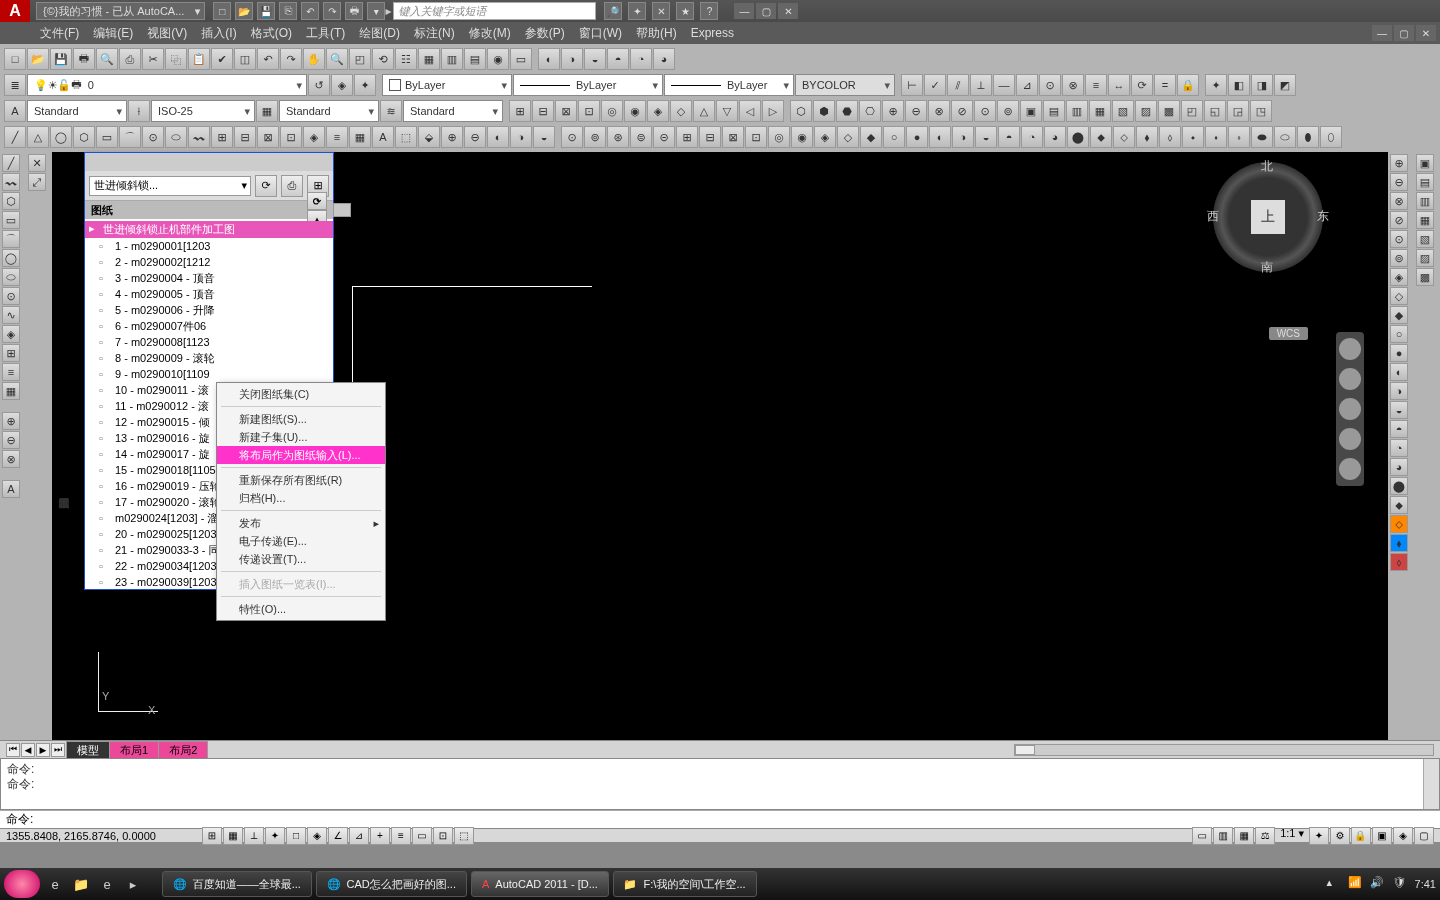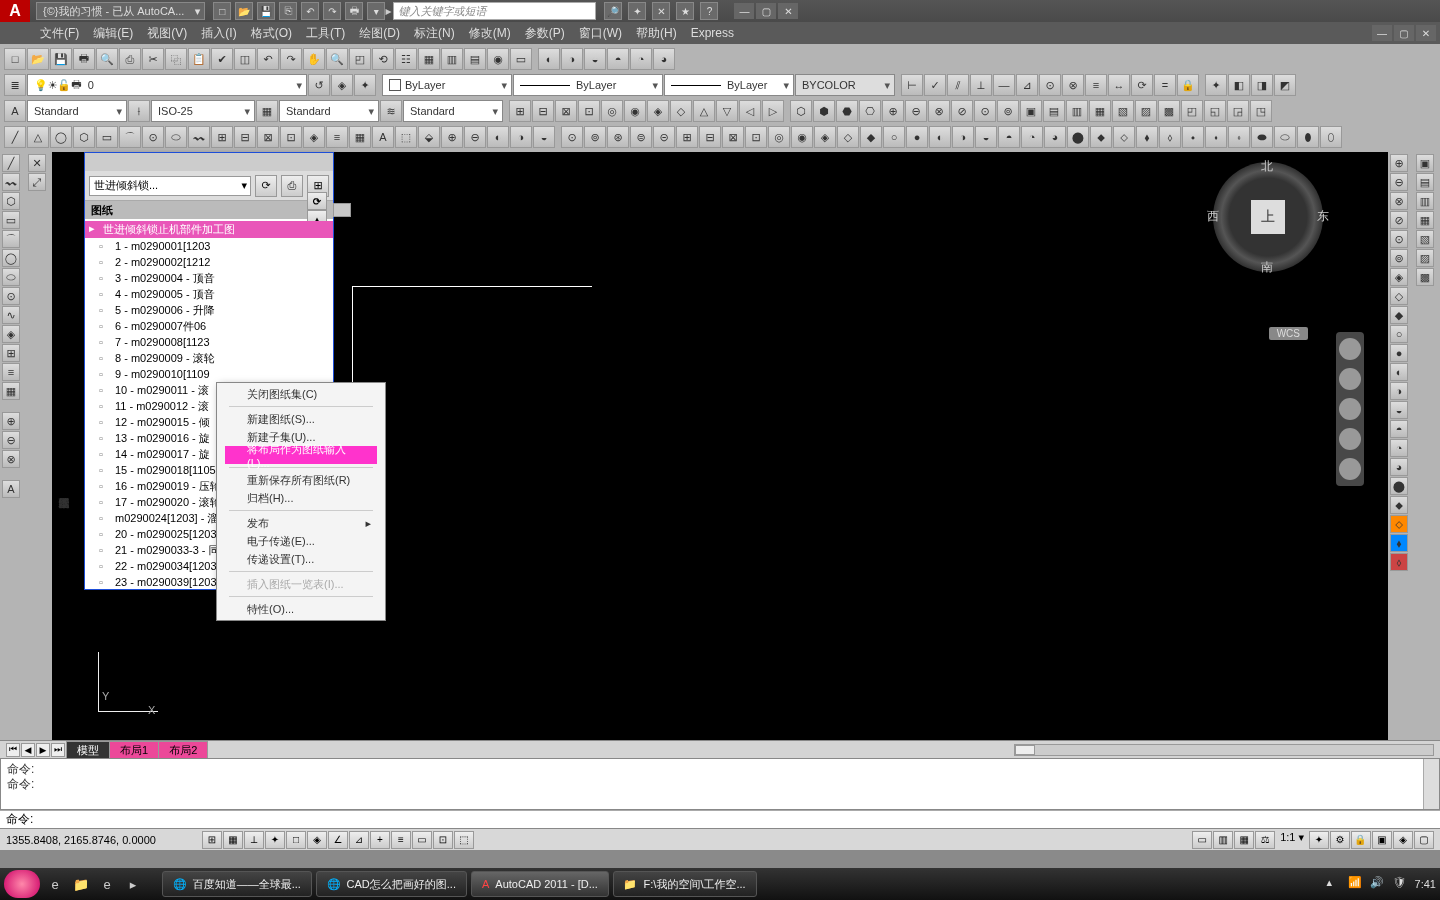--- a/index.html
+++ b/index.html
@@ -51,21 +51,21 @@
 .palette-section .sbtn{font-size:10px;}
 .tree { background: #fff; max-height: 370px; overflow: hidden; padding: 2px 0;}
 .tree-root { background: #e956b9; color:#fff; padding:1px 20px 1px 18px; font-size:11px; position:relative;}
 .tree-root:before{content:"▸"; position:absolute; left:4px;}
 .tree-item { padding: 0 4px 0 30px; font-size: 11px; height:16px; display:flex; align-items:center; position:relative; white-space:nowrap; overflow:hidden;}
 .tree-item:before{content:"▫"; position:absolute; left:14px; color:#888;}
 .palette-side-label { position:absolute; right:-18px; top:50px; width:18px; background:#c8c8c8; writing-mode:vertical-rl; text-align:center; font-size:11px; padding:6px 0; border:1px solid #999;}
 .palette-side-label2 { position:absolute; left:-30px; top:330px; width:16px; writing-mode:vertical-rl; font-size:11px; padding:6px 0; color:#333;}
 
 
-.ctxmenu { position: absolute; left: 216px; top: 230px; width: 170px; background: #f4f4f4; border: 1px solid #888; box-shadow: 3px 3px 8px rgba(0,0,0,.4); z-index: 10; padding: 2px 8px;}
+.ctxmenu { position: absolute; left: 216px; top: 230px; width: 170px; background: #f4f4f4; border: 1px solid #888; box-shadow: 3px 3px 8px rgba(0,0,0,.4); z-index: 10; padding: 2px 0;}
 .ctxitem { height: 18px; padding: 0 10px 0 22px; font-size: 11px; display: flex; align-items: center; position:relative; color:#333;}
 .ctxitem.hl { background: #ff33cc; color: #fff; }
 .ctxitem.dis { color: #aaa; }
 .ctxitem.sub:after{content:"▸"; position:absolute; right:6px;}
 .ctxsep { height: 1px; background: #ccc; margin: 3px 4px; }
 
 
 .crosshair-h { position:absolute; left:300px; top:134px; width:240px; height:1px; background:#fff;}
 .crosshair-v { position:absolute; left:300px; top:134px; width:1px; height:230px; background:#fff;}
 .ucs { position:absolute; left:46px; bottom:28px; color:#aaa; font-size:11px;}
@@ -92,21 +92,21 @@
 .tabs-sb{width:420px;height:12px;background:#ccc;border:1px solid #999;position:relative;}
 .tabs-sb .thumb{position:absolute;left:0;width:20px;height:10px;background:#eee;border:1px solid #999;}
 
 
 .cmdarea { height: 52px; background: #fff; border: 1px solid #888; padding: 2px 6px; font-size: 12px; color:#333; position:relative;}
 .cmdarea .line{height:15px;}
 .cmdarea .sbv{position:absolute;right:0;top:0;width:16px;height:100%;background:#ddd;border-left:1px solid #aaa;}
 .cmd-input { height: 18px; background: #fff; border-top: 1px solid #aaa; padding: 0 6px; font-size: 12px; display:flex;align-items:center;}
 
 
-.statusbar { height: 22px; background: #d8d8d8; display: flex; align-items: center; padding: 0 6px; font-size: 11px; gap: 6px; border-top:1px solid #888;}
+.statusbar { height: 14px; background: #d8d8d8; display: flex; align-items: center; padding: 0 6px; font-size: 11px; gap: 6px; border-top:1px solid #888;}
 .status-coords { width: 190px; }
 .status-btns { display: flex; gap: 1px; }
 .sbtn { width: 20px; height: 18px; background: linear-gradient(#eee,#ccc); border: 1px solid #999; display:flex;align-items:center;justify-content:center;font-size:10px;}
 .statusbar .spacer{flex:1;}
 .scale-disp{padding:0 4px;}
 
 
 .taskbar { position:absolute; bottom:0; left:0; right:0; height: 32px; background: linear-gradient(#333,#111); display:flex; align-items:center; padding:0 4px; gap:4px;}
 .start-orb{width:36px;height:28px;border-radius:14px;background:radial-gradient(circle,#f8a,#c06);}
 .tb-pin{width:22px;height:22px;display:flex;align-items:center;justify-content:center;color:#ccc;font-size:13px;}

